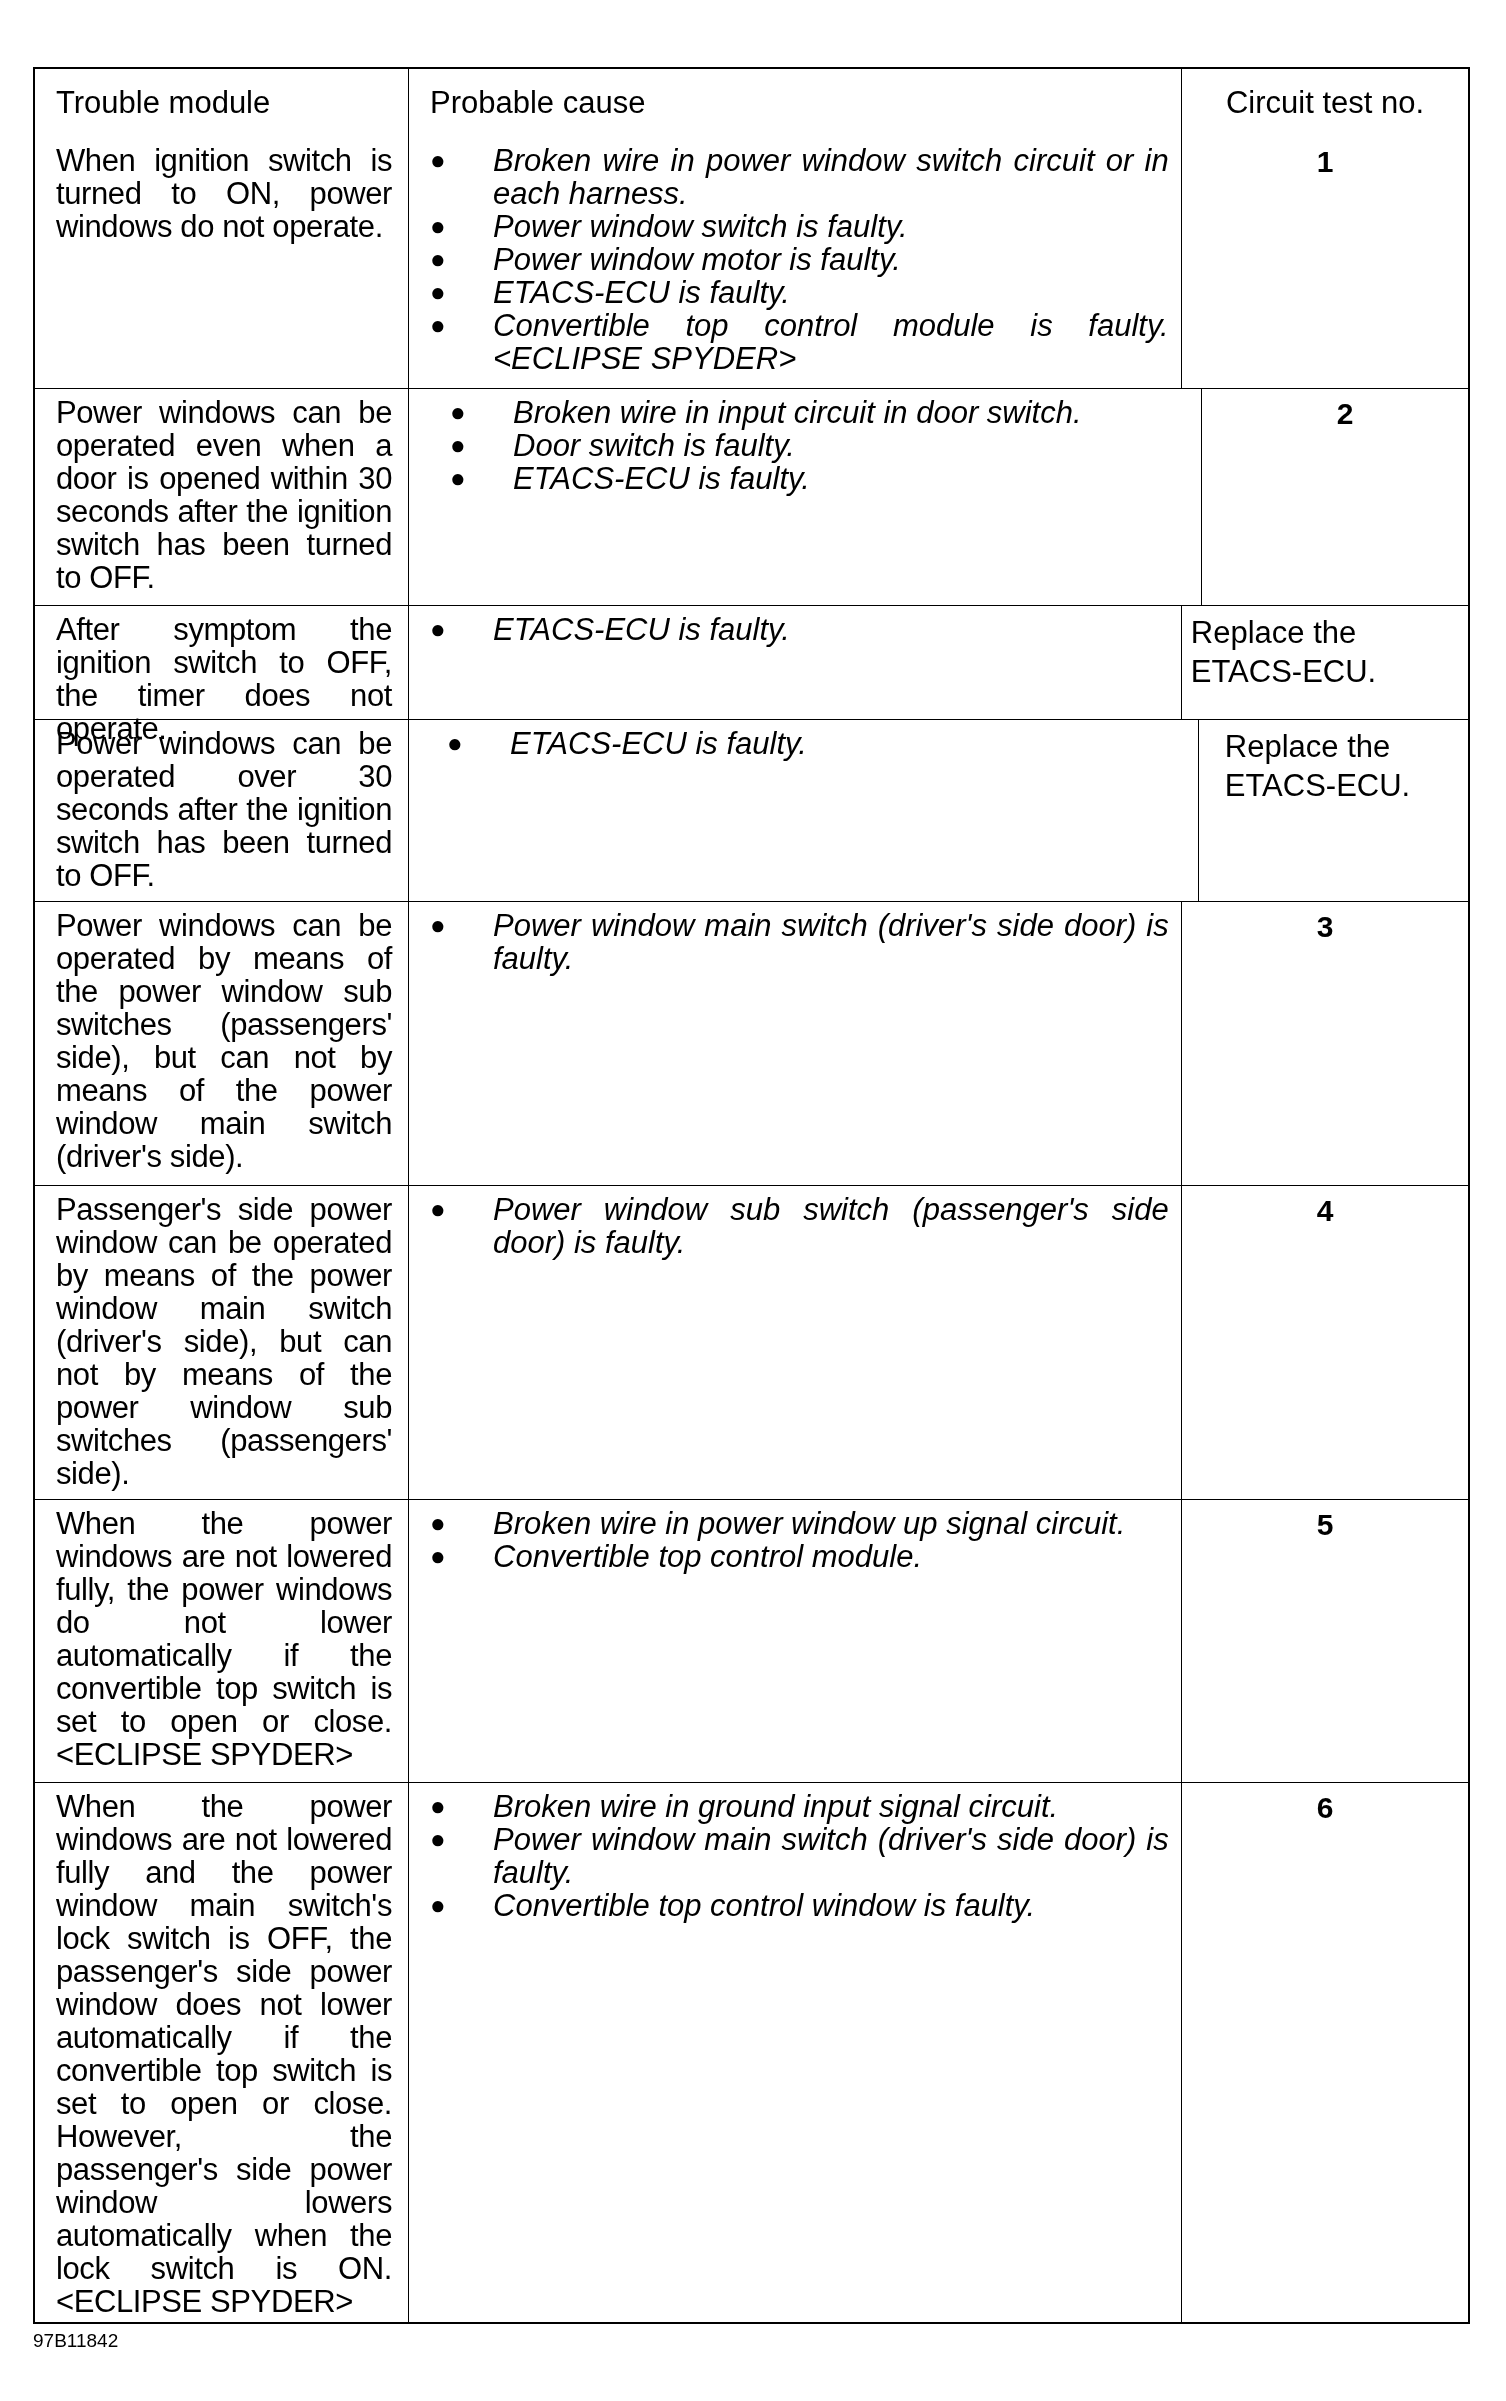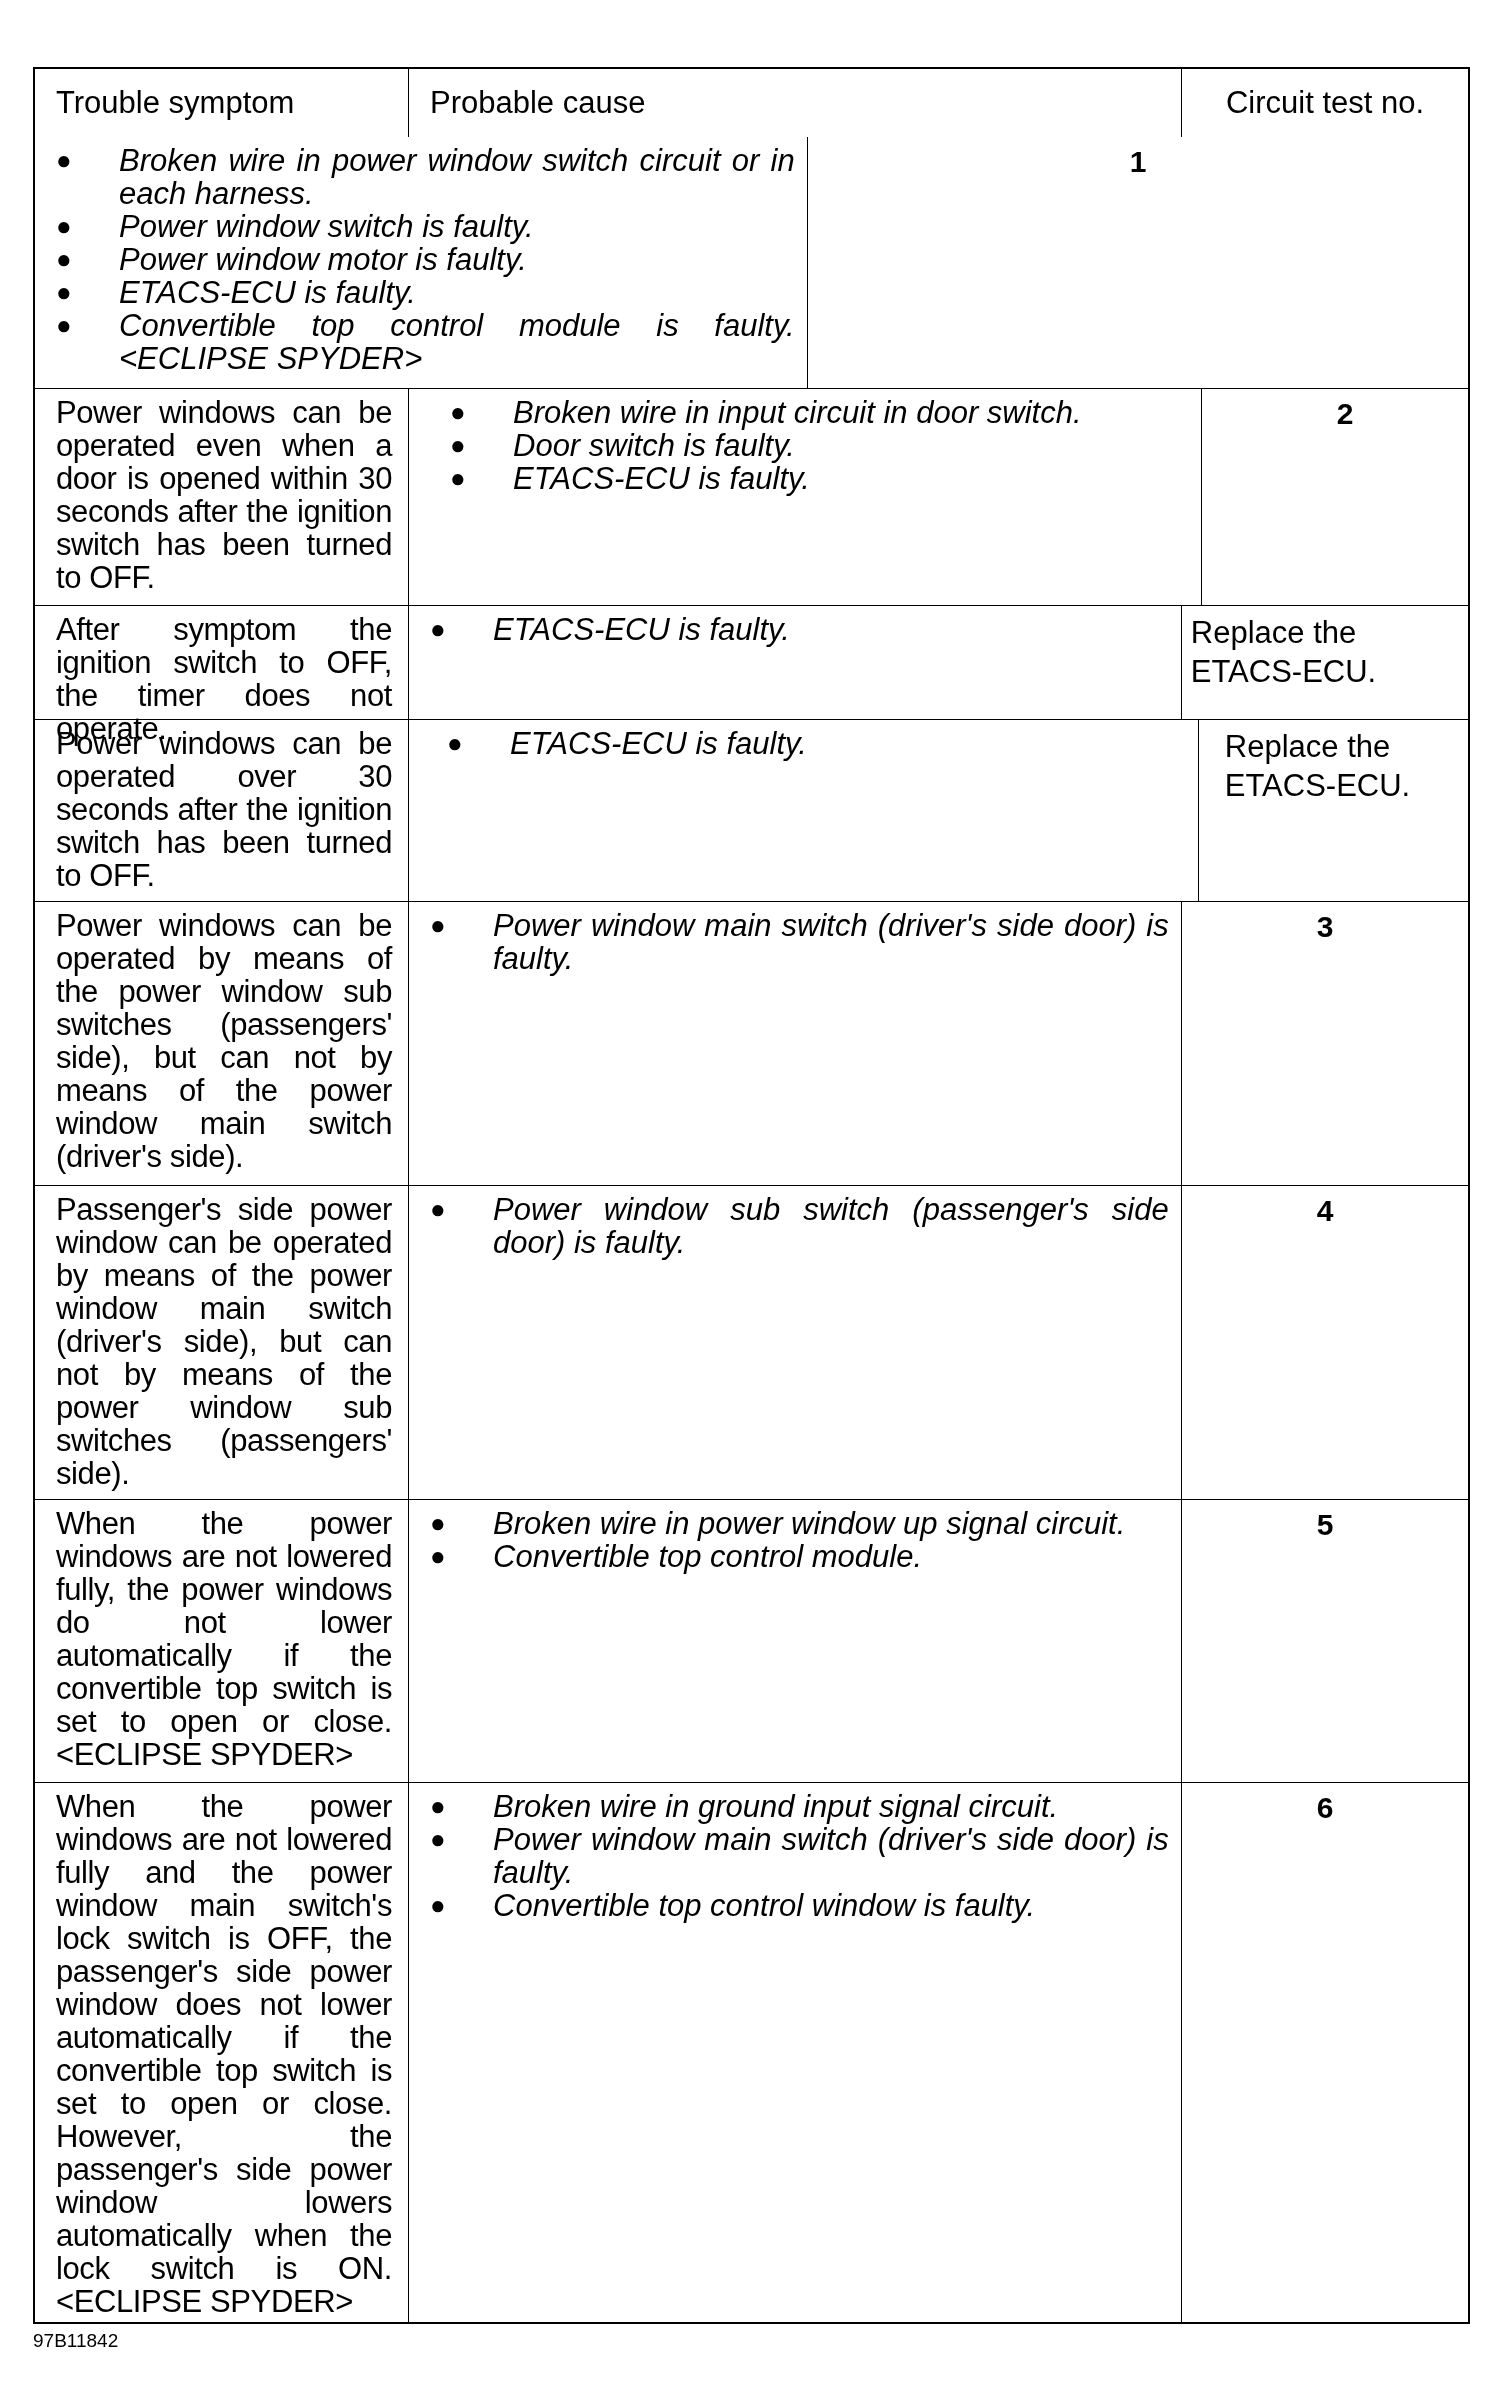--- a/index.html
+++ b/index.html
@@ -18,26 +18,27 @@
   .ctext { flex:1; text-align:justify;font-style:italic; }
   .num { text-align:center; font-size:30px; line-height:35px; font-weight:bold; }
   .repl { font-size:31px; line-height:39px; padding-left:8.8px; }
   .footer { position:absolute; left:33px; top:2330px; font-size:19px; }
 </style>
 </head>
 <body>
 
 <div class="tbl">
   <div class="row" style="height:68px">
-    <div class="c1 hdr">Trouble symptom</div>
+    <div class="c1 hdr">Trouble module</div>
     <div class="c2 hdr">Probable cause</div>
     <div class="c3 hdr">Circuit test no.</div>
   </div>
   <div id="rows">
       <div class="row" style="height: 251px;">
+        <div class="c1 sym">When ignition switch is turned to ON, power windows do not operate.</div>
         <div class="c2">
           <div class="cause">
             <span class="bullet">●</span>
             <span class="ctext">Broken wire in power window switch circuit or in each harness.</span>
           </div>
           <div class="cause">
             <span class="bullet">●</span>
             <span class="ctext">Power window switch is faulty.</span>
           </div>
           <div class="cause">

